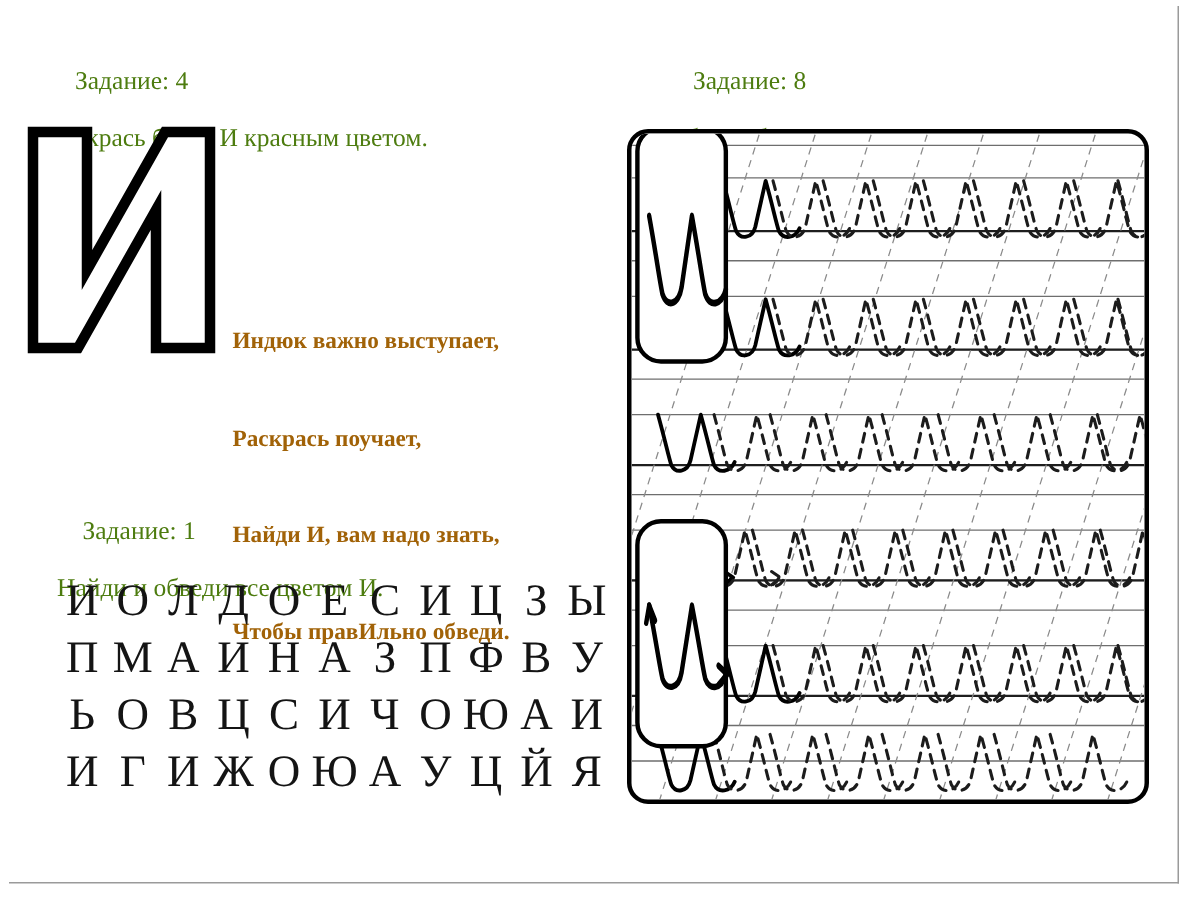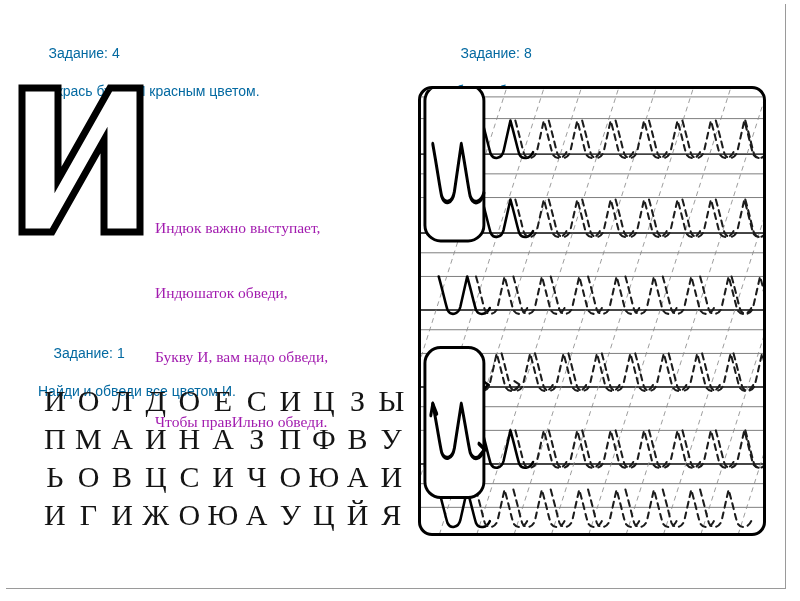--- a/index.html
+++ b/index.html
@@ -24,24 +24,24 @@
     width: 780px;
     height: 585px;
     border-right: 1px solid #9a9a9a;
     border-bottom: 1px solid #9a9a9a;
     box-sizing: border-box;
     pointer-events: none;
   }
 
   .task-head {
     position: absolute;
-    font-family: Liberation Sans, sans-serif;
-    font-size: 14px;
+    font-family: Liberation Serif, serif;
+    font-size: 17px;
     line-height: 19px;
-    color: #0369a1;
+    color: #4d7c0f;
     white-space: pre;
   }
   #task4-head { left: 33px; top: 25px; }
   #task5-head { left: 38px; top: 325px; }
   #task6-head { left: 445px; top: 25px; }
   .task-head .t-line2 { display: block; }
 
   
   #big-letter {
     position: absolute;
@@ -53,22 +53,23 @@
 
   
   #poem {
     position: absolute;
     left: 155px;
     top: 174px;
     width: 250px;
     font-family: "Liberation Serif", "DejaVu Serif", serif;
     font-size: 15.5px;
     line-height: 21.5px;
-    color: #a21caf;
+    color: #a16207;
     white-space: pre;
+    font-weight: bold;
   }
   #poem span { display: block; }
 
   
   #letter-grid {
     position: absolute;
     left: 38px;
     top: 382px;
     width: 370px;
   }
@@ -113,22 +114,22 @@
   </div>
 
   <div id="big-letter">
     <svg viewBox="0 0 126 152" width="126" height="152" xmlns="http://www.w3.org/2000/svg" aria-hidden="true">
       <path d="M4 4 L40 4 L40 96 L92 4 L122 4 L122 148 L86 148 L86 56 L34 148 L4 148 Z" fill="#ffffff" stroke="#000000" stroke-width="7" stroke-linejoin="miter"></path>
     </svg>
   </div>
 
   <div id="poem">
     <span>Индюк важно выступает,</span>
-    <span>Индюшаток обведи,</span>
-    <span>Букву И, вам надо обведи,</span>
+    <span>Раскрась поучает,</span>
+    <span>Найди И, вам надо знать,</span>
     <span>Чтобы правИльно обведи.</span>
   </div>
 
   <div class="task-head" id="task5-head">
     <span class="t-line1">Задание: 1</span>
     <span class="t-line2">Найди и обведи все цветом И.</span>
   </div>
 
   <div id="letter-grid">
     <div class="grid-row">

